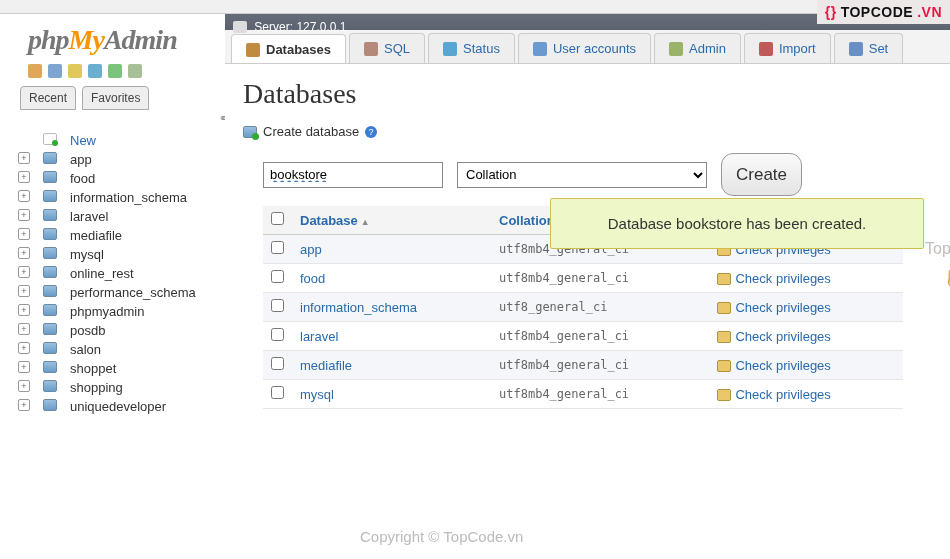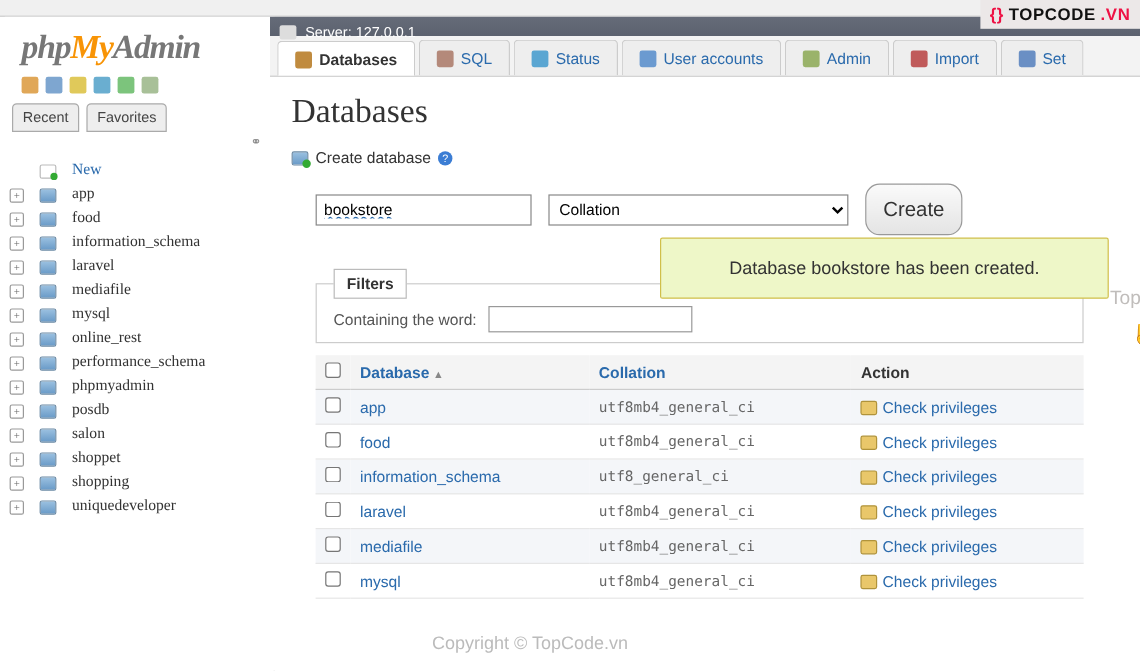--- a/index.html
+++ b/index.html
@@ -2,34 +2,34 @@
 <html><head>
 <meta charset="utf-8">
 <style>
 * { box-sizing: border-box; margin: 0; padding: 0; }
 body { font-family: Helvetica, Arial, sans-serif; font-size: 13px; color: #333; background: #fff; width: 950px; height: 559px; overflow: hidden; position: relative; }
 
 
 .browser-bar { height: 14px; background: #f0f0f0; border-bottom: 1px solid #ccc; }
 
 
-.sidebar { position: absolute; left: 4px; top: 14px; width: 225px; bottom: 0; background: #fff; border-right: 1px solid #ccc; }
+.sidebar { position: absolute; left: 14px; top: 14px; width: 225px; bottom: 0; background: #fff; border-right: 1px solid #ccc; }
 .logo { padding: 10px 14px 6px; }
 .logo-text { font-family: Georgia, "Times New Roman", serif; font-size: 28px; font-style: italic; font-weight: 700; letter-spacing: -1px; }
 .logo-text .p1 { color: #777; }
 .logo-text .p2 { color: #f89406; }
 .logo-text .p3 { color: #777; }
 .toolbar-icons { padding: 2px 14px 8px; display: flex; gap: 6px; }
 .toolbar-icons .ico { display: inline-block; width: 14px; height: 14px; border-radius: 2px; }
 .tabs-rf { display: flex; gap: 6px; padding: 0 6px; }
 .tabs-rf > div { font-size: 12px; padding: 4px 8px; border: 1px solid #aaa; border-radius: 4px 4px 0 0; background: #eee; color: #444; }
 .chain-ico { text-align: right; padding: 2px 10px 4px 0; color: #888; font-size: 11px; }
 
 .tree { padding: 2px 6px 0 4px; }
-.tree .node { display: flex; align-items: flex-end; gap: 13px; padding: 2px 0; white-space: nowrap; font-family: Liberation Serif, serif; }
+.tree .node { display: flex; align-items: flex-start; gap: 13px; padding: 2px 0; white-space: nowrap; }
 .tree .expand { width: 12px; height: 12px; border: 1px solid #999; color: #666; font-size: 9px; line-height: 10px; text-align: center; border-radius: 2px; background: #fff; }
 .tree .dbico { width: 14px; height: 12px; background: linear-gradient(#9ac0e0, #6a9bc8); border: 1px solid #6b8aa5; border-radius: 2px; display: inline-block; }
 .tree .newico { width: 14px; height: 12px; background: #fff; border: 1px solid #bbb; border-radius: 2px; display: inline-block; position: relative; }
 .tree .newico::after { content: ""; position: absolute; right: -2px; bottom: -2px; width: 6px; height: 6px; border-radius: 50%; background: #3a3; }
 .tree .lbl { color: #333; }
 .tree .lbl.link { color: #2a6aac; }
 
 
 .main { position: absolute; left: 225px; right: 0; top: 14px; bottom: 0; background: #fff; }
 .server-bar { background: linear-gradient(#656b78, #5c626f); color: #fff; height: 16px; line-height: 26px; padding: 0 8px; font-size: 12px; }
@@ -239,25 +239,20 @@
       <input class="txt underline" value="bookstore" style="">
       <select class="sel">
         <option>Collation</option>
       </select>
       <button class="btn">Create</button>
     </div>
     <span class="cursor-img">☝</span>
 
     <div class="notif">Database bookstore has been created.</div>
 
-    <div class="filters-wrap">
-      <div class="filters-tag">Filters</div>
-      <label>Containing the word:</label>
-      <input type="text" style="">
-    </div>
 
     <table class="tbl">
       <thead>
         <tr>
           <th class="chk"><input type="checkbox" style=""></th>
           <th><span>Database</span><span class="sort-arrow">▲</span></th>
           <th>Collation</th>
           <th class="action">Action</th>
         </tr>
       </thead>

